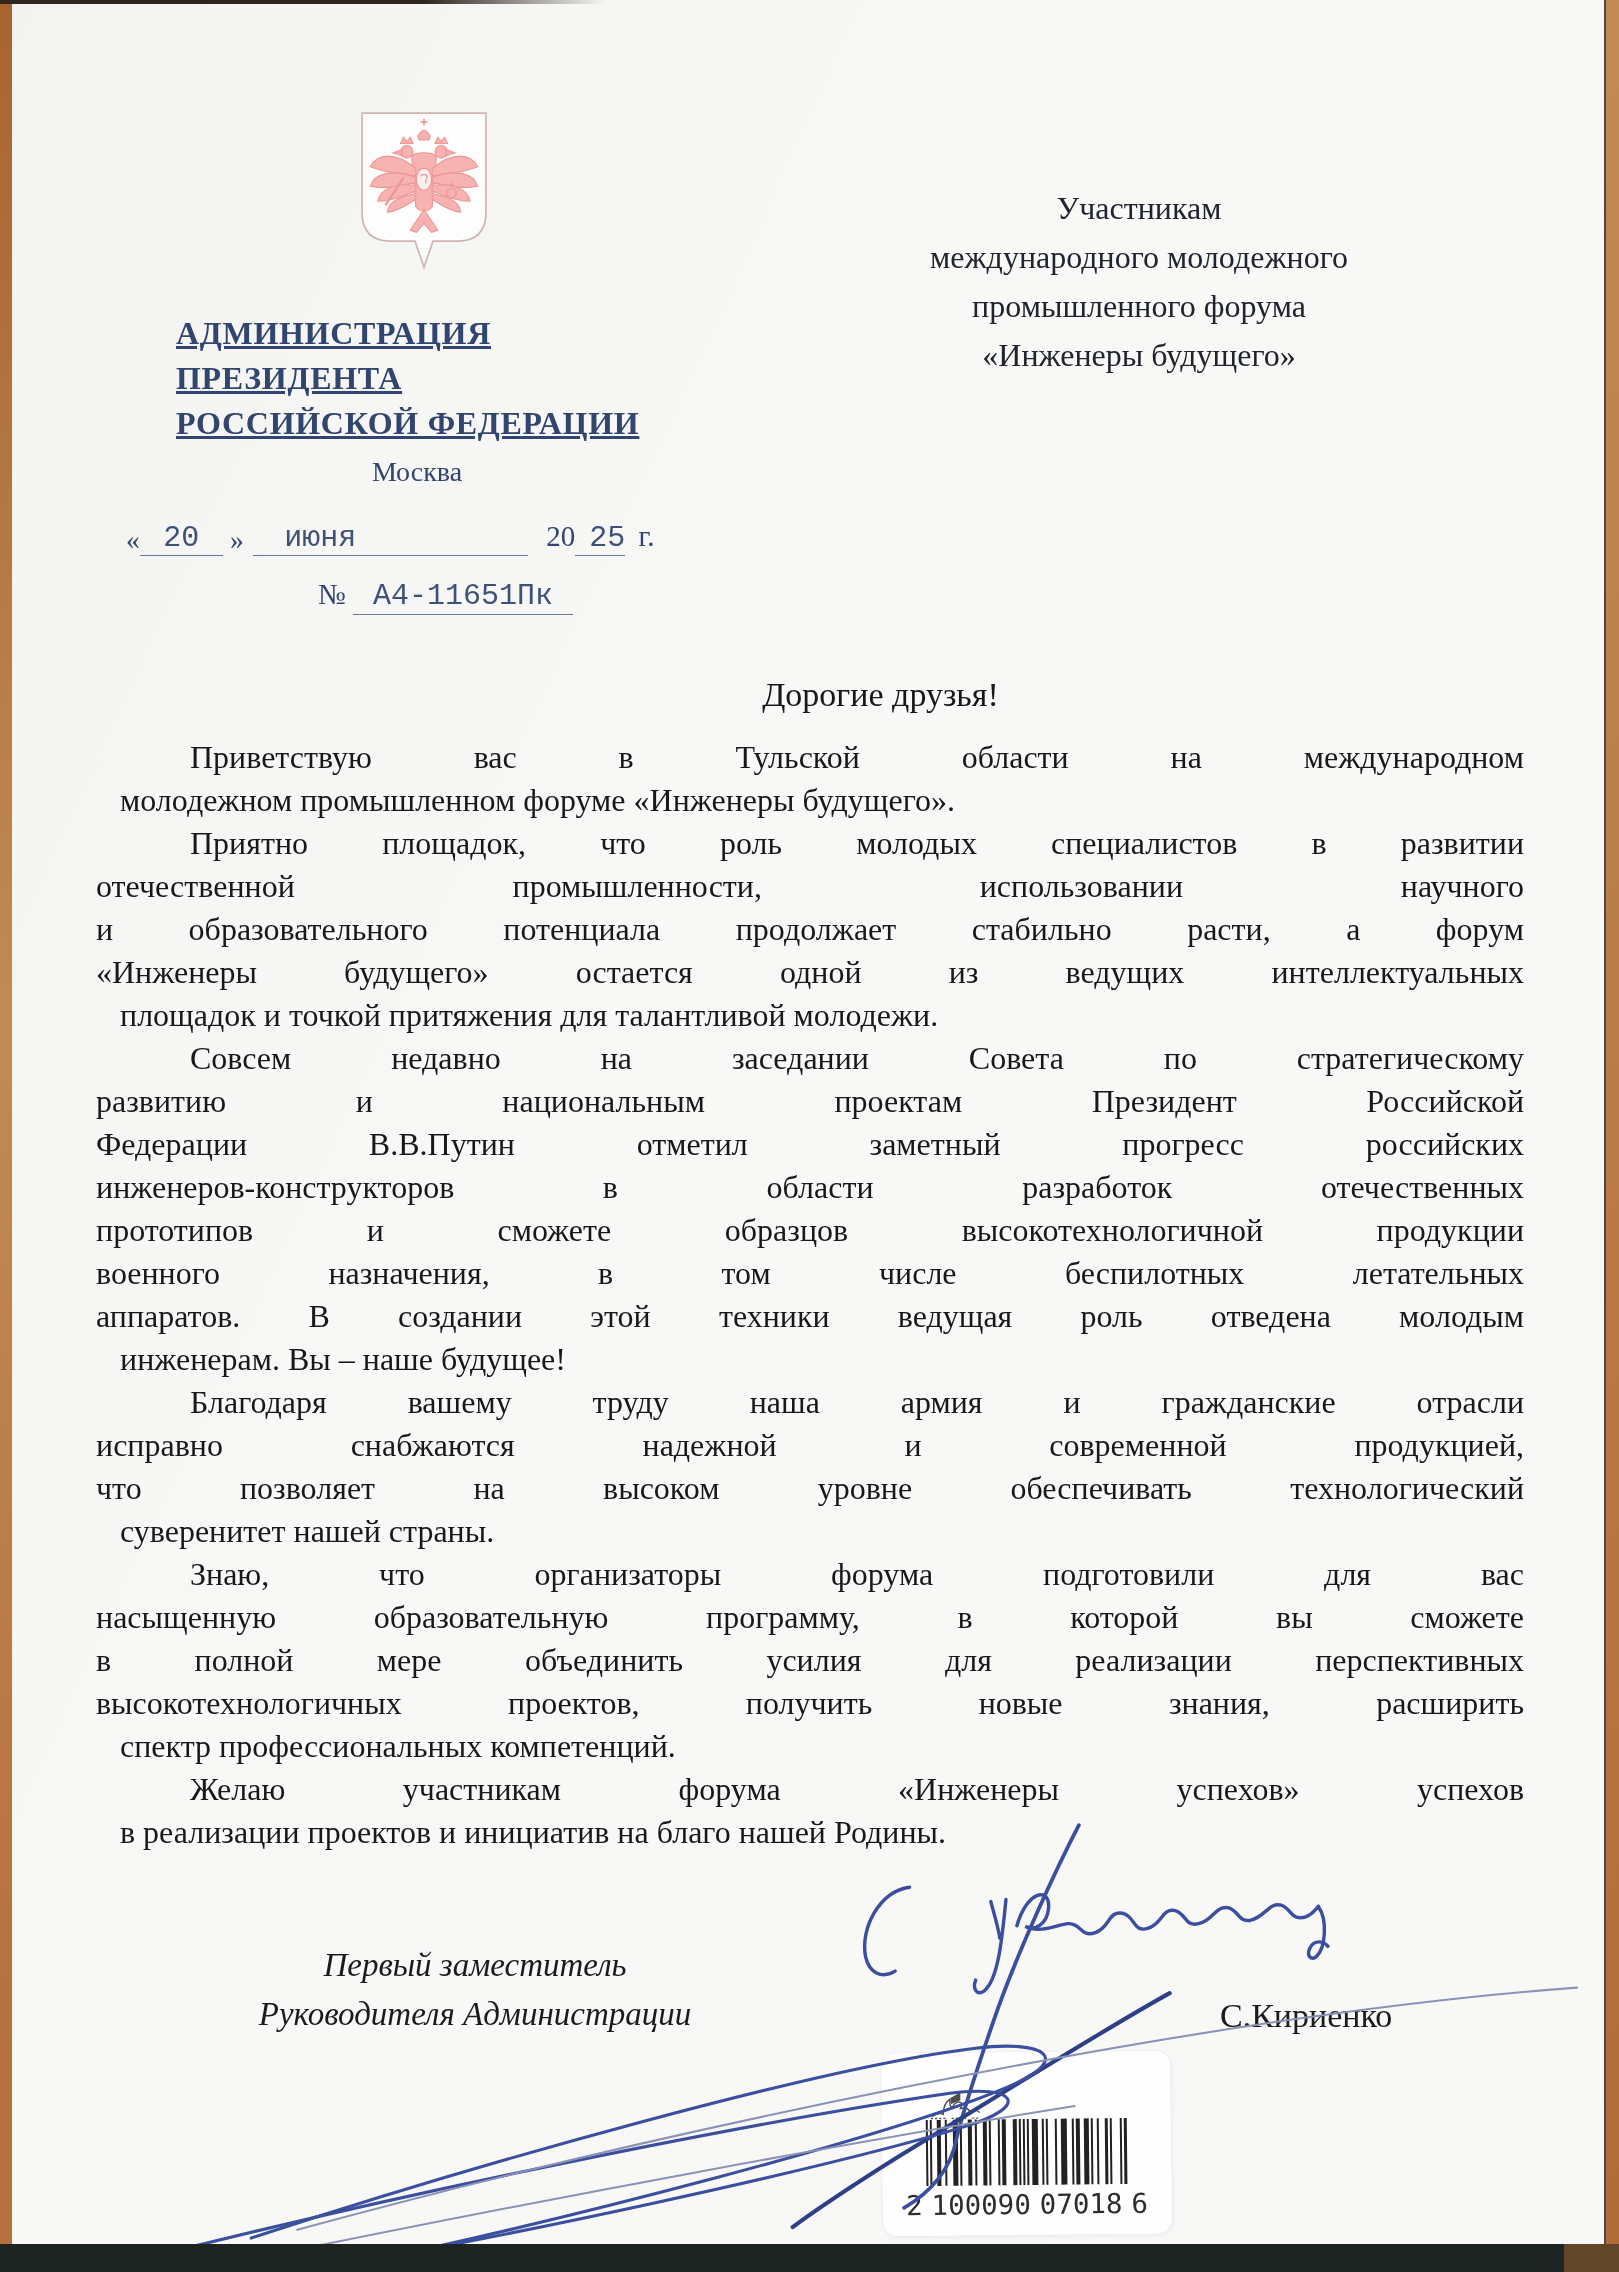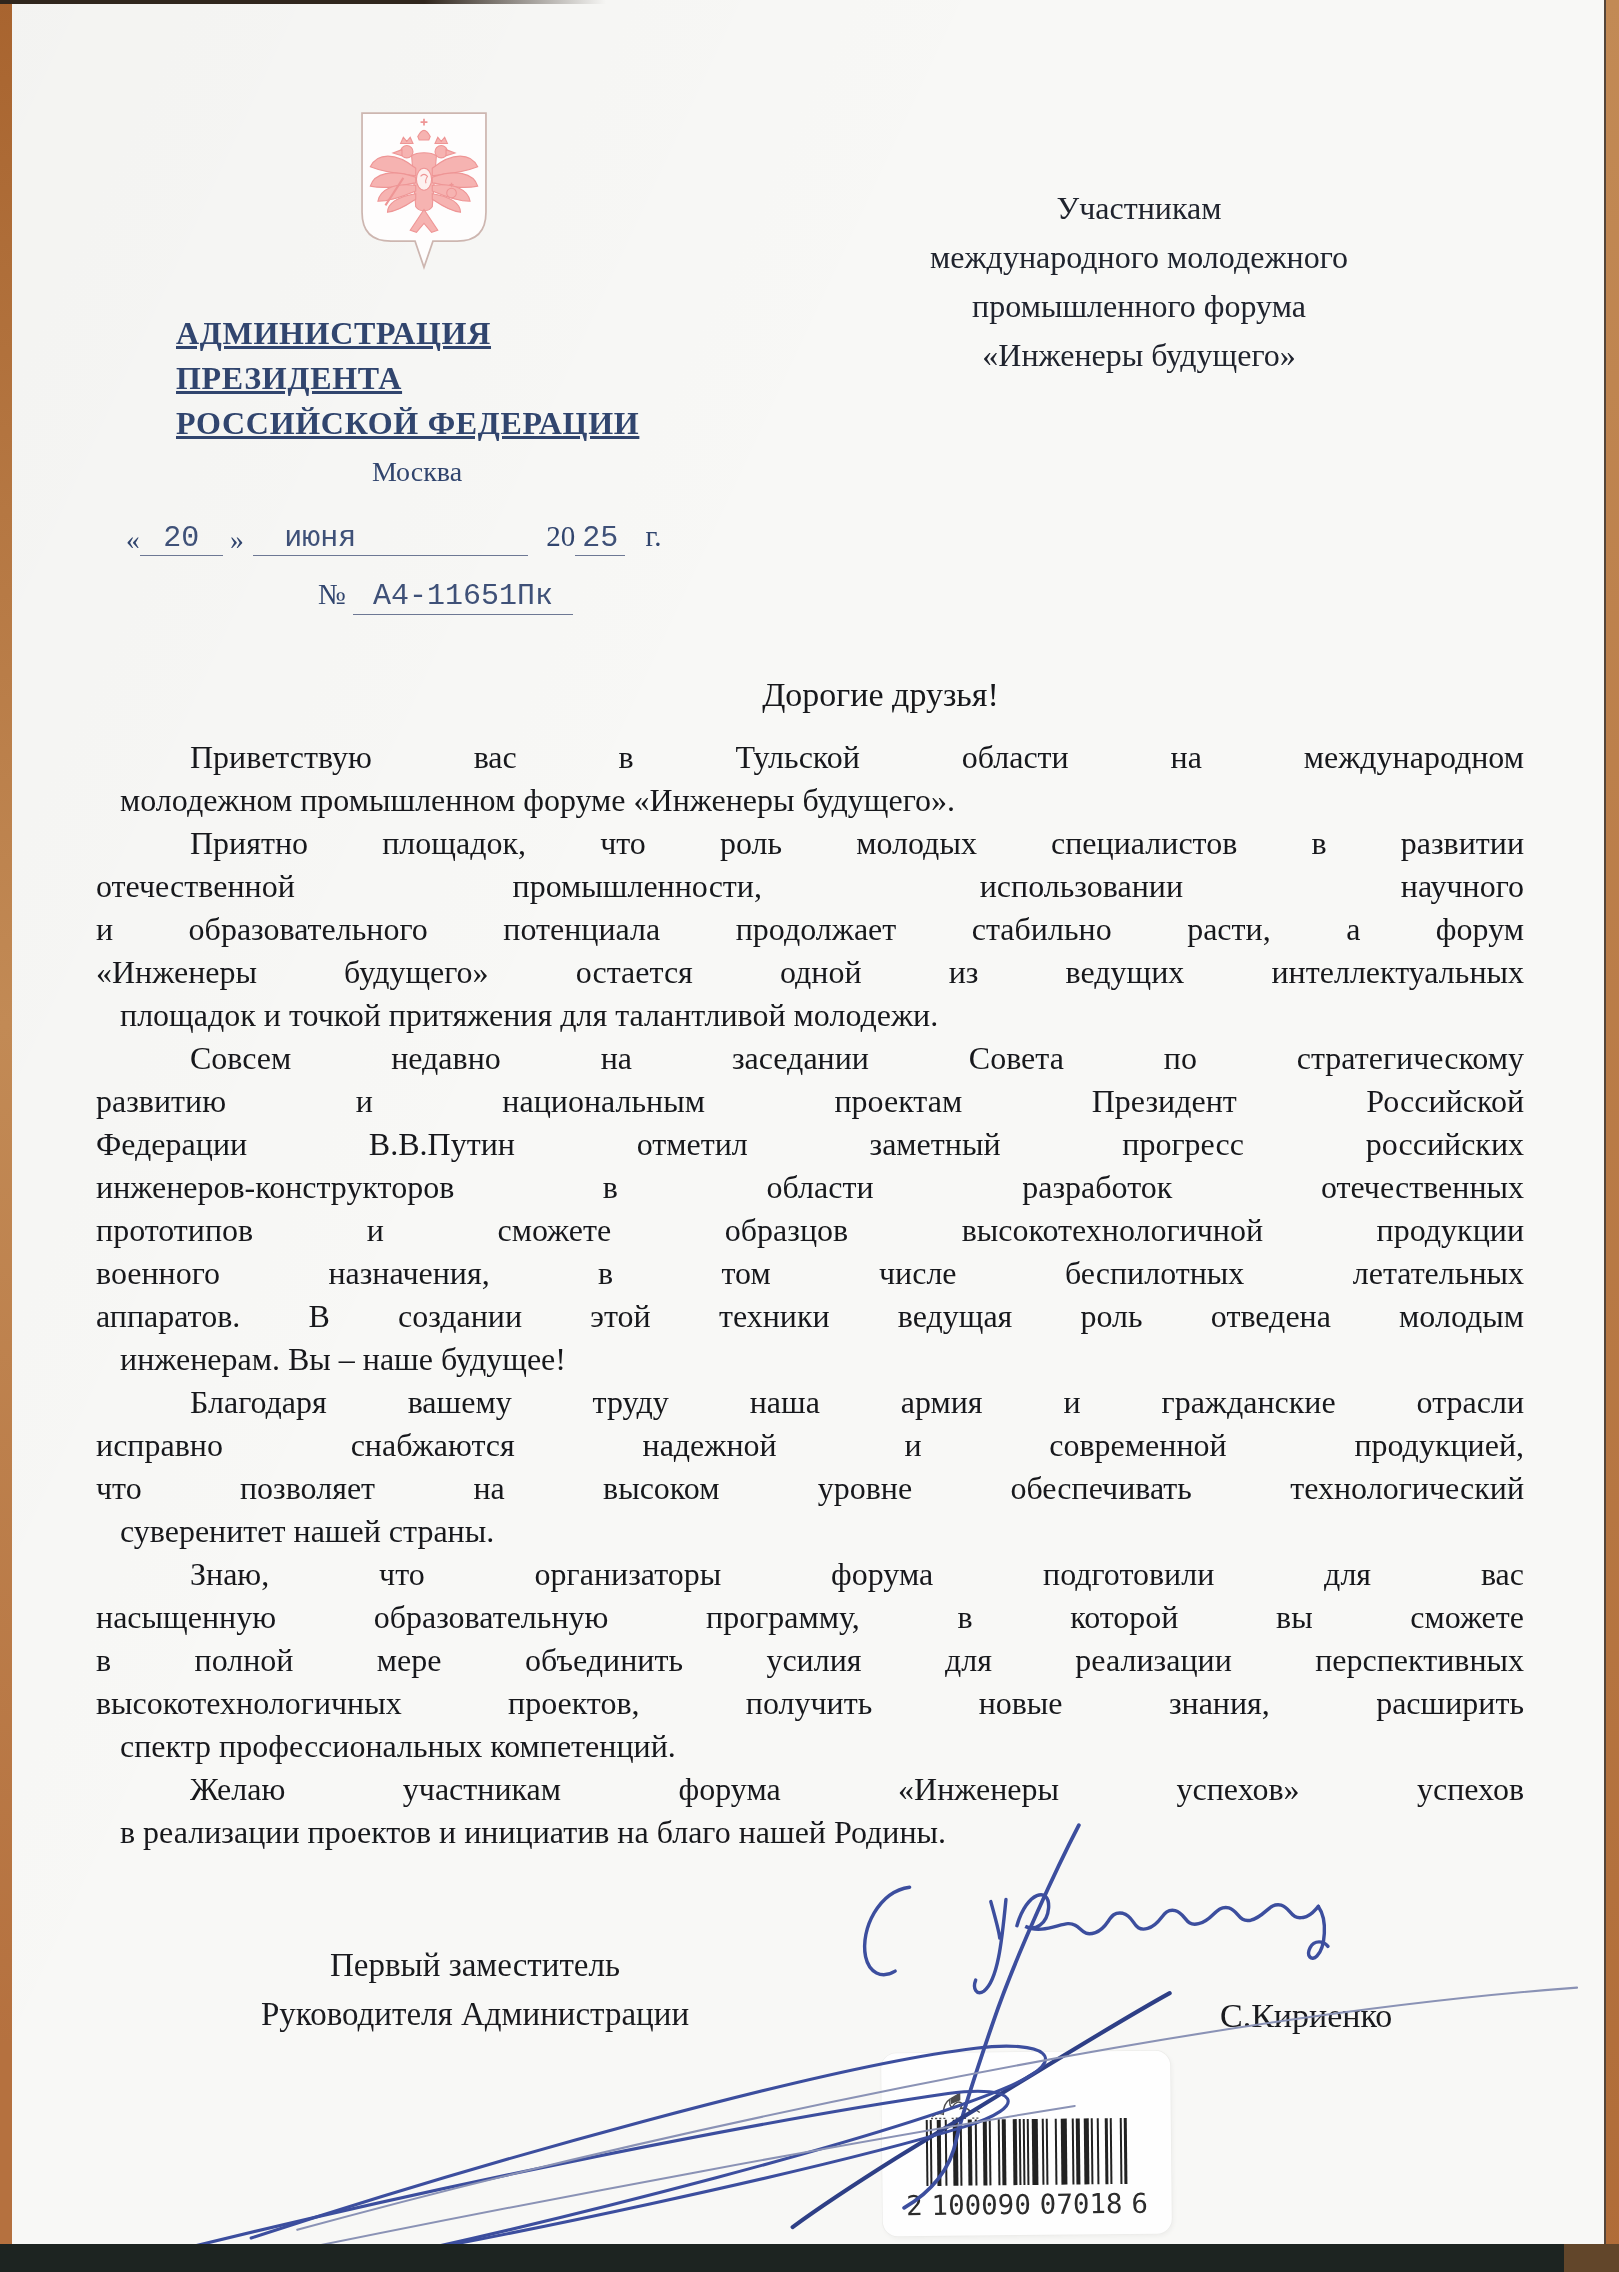--- a/index.html
+++ b/index.html
@@ -32,41 +32,41 @@
   .city { position:absolute; left:176px; top:456px; width:482px; text-align:center;
           color:var(--navy,#31456e); font-size:28px; }
 
   .date-row { position:absolute; left:126px; top:520px; width:688px; height:48px;
               color:var(--navy,#31456e); font-size:29px; white-space:nowrap; }
   .date-row .q { font-size:27.5px; position:relative; top:2.8px; }
   .u { display:inline-block; border-bottom:1.4px solid var(--underline,#6d7894); text-align:center; }
   .typed { font-family:"Liberation Mono","DejaVu Sans Mono",monospace; color:var(--typed,#3f5178); font-size:30px; }
   .day-u   { width:83px; }
   .month-u { width:275px; text-align:left; padding-left:31px; margin-left:9.6px; }
-  .year-u  { width:50px; margin-right:13px; }
+  .year-u  { width:50px; margin-right:6px;text-align:right; }
   .yp { margin-left:18px; }
 
   .num-row { position:absolute; left:318px; top:578px; color:var(--navy,#31456e); font-size:29px; white-space:nowrap;}
   .num-row .u { min-width:220px; padding:0 11px 1.4px 11px; }
 
   
   .addressee { position:absolute; left:812px; top:184px; width:654px; text-align:center;
                font-size:32px; line-height:49px; color:#20242e; }
 
   
   .salutation { position:absolute; left:244px; top:676px; width:1273px; text-align:center;
                 font-size:34px; color:#17181c; }
   .letter-body { position:absolute; left:96px; top:736px; width:1428px; font-size:32px; color:#17181c; }
   .jline { height:43px; line-height:43px; text-align:justify; text-align-last:justify; white-space:nowrap; }
   .jline.last { text-align-last:left;margin-left:24px; }
   .jline.first { padding-left:94px; }
 
   
   .sig-post { position:absolute; left:193px; top:1941px; width:564px; text-align:center;
-              font-size:33px; line-height:49px; color:#1a1b1f; }
+              font-size:33px; line-height:49px; color:#1a1b1f;font-style:italic; }
   .sig-name { position:absolute; left:1220px; top:1997px; font-size:34px; color:#1a1b1f; }
   .sig-ink { position:absolute; left:0; top:0; width:1619px; height:2273px; pointer-events:none; z-index:20;}
   .sr { position:absolute; width:0.7px; height:0.7px; overflow:hidden; clip:rect(0 0 0 0); }
 
   
   .sticker { position:absolute; left:882px; top:2052px; width:289px; height:183px;
              background:#fefefe; border-radius:15px; box-shadow:0 0 0 0.7px #ececea, 1.4px 2.1px 5.5px rgba(0,0,0,0.05);
              transform:rotate(-0.6deg); z-index:10;}
   .mini-crest { position:absolute; left:45px; top:36px; width:58px; height:33px;}
   .bars { position:absolute; left:44px; top:67px; width:201px; height:66px; display:flex; align-items:stretch;}

